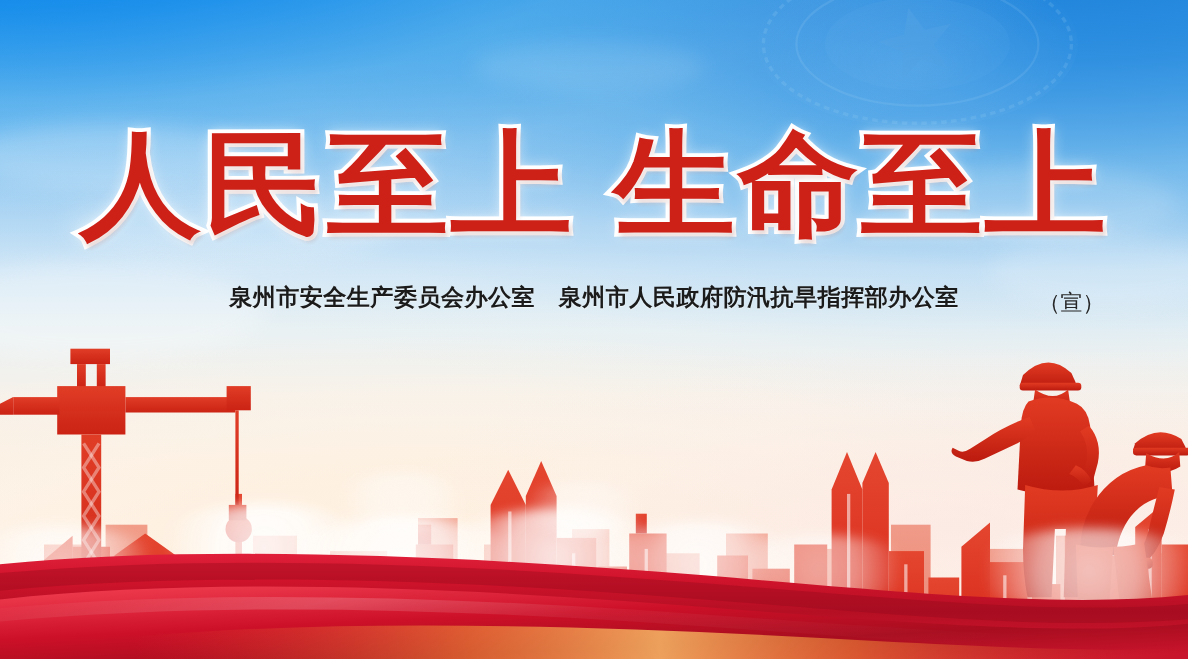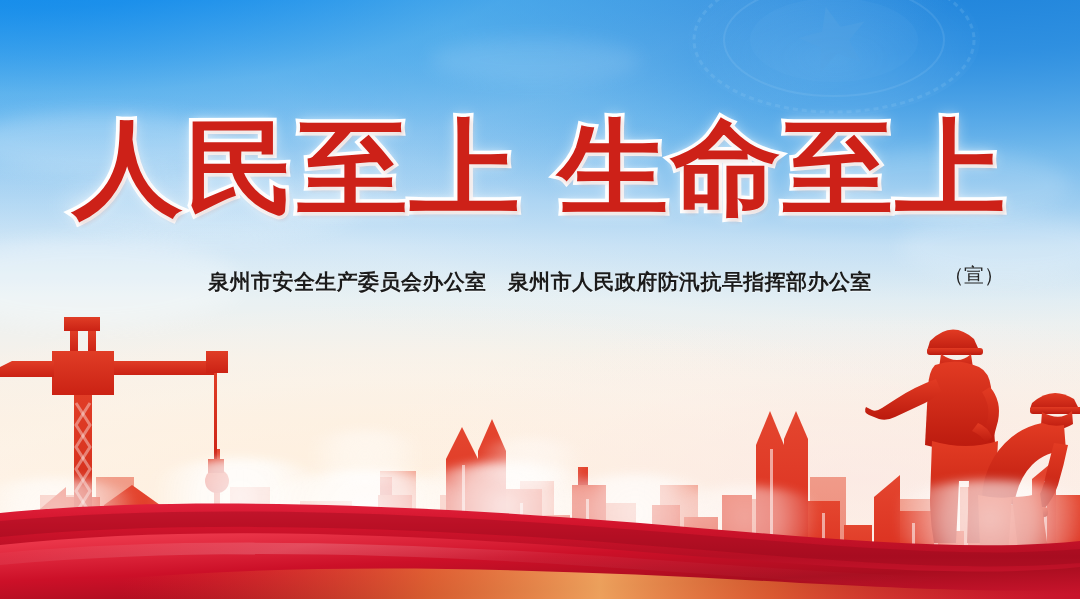--- a/index.html
+++ b/index.html
@@ -154,21 +154,21 @@
        0 0 14px rgba(255,255,255,0.75),
        2px 3px 5px rgba(120,30,20,0.28);
     transform: scaleX(1.06);
   }
   .title .gap { display:inline-block; width: 34px; }
 
   
   .subtitle-block {
     position: absolute;
     left: 0; right: 0;
-    top: 264px;
+    top: 252px;
     text-align: center;
   }
   .sub-line {
     font-family: "DejaVu Sans", "Liberation Sans", sans-serif;
     font-size: 21px;
     font-weight: 700;
     color: #1b1b1b;
     letter-spacing: 0.4px;
     line-height: 37px;
     white-space: nowrap;

